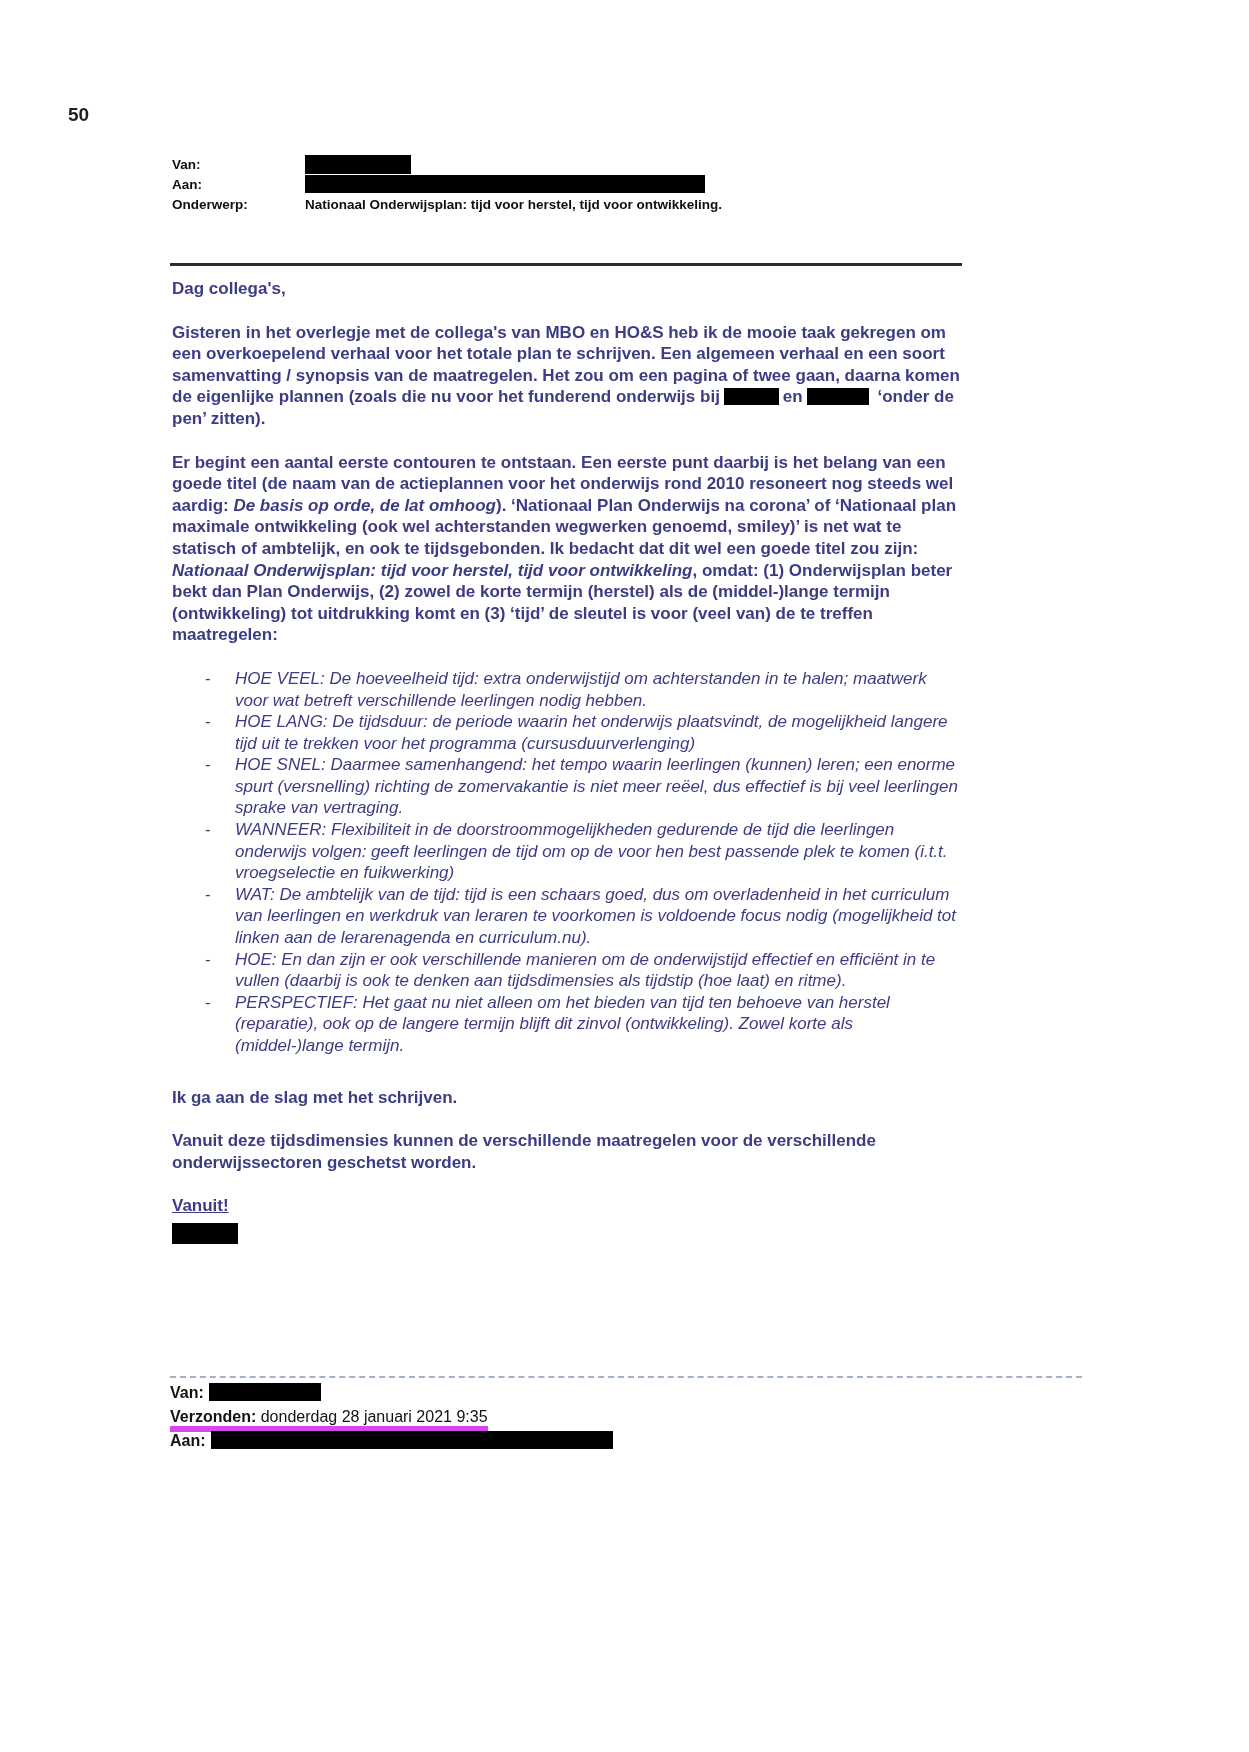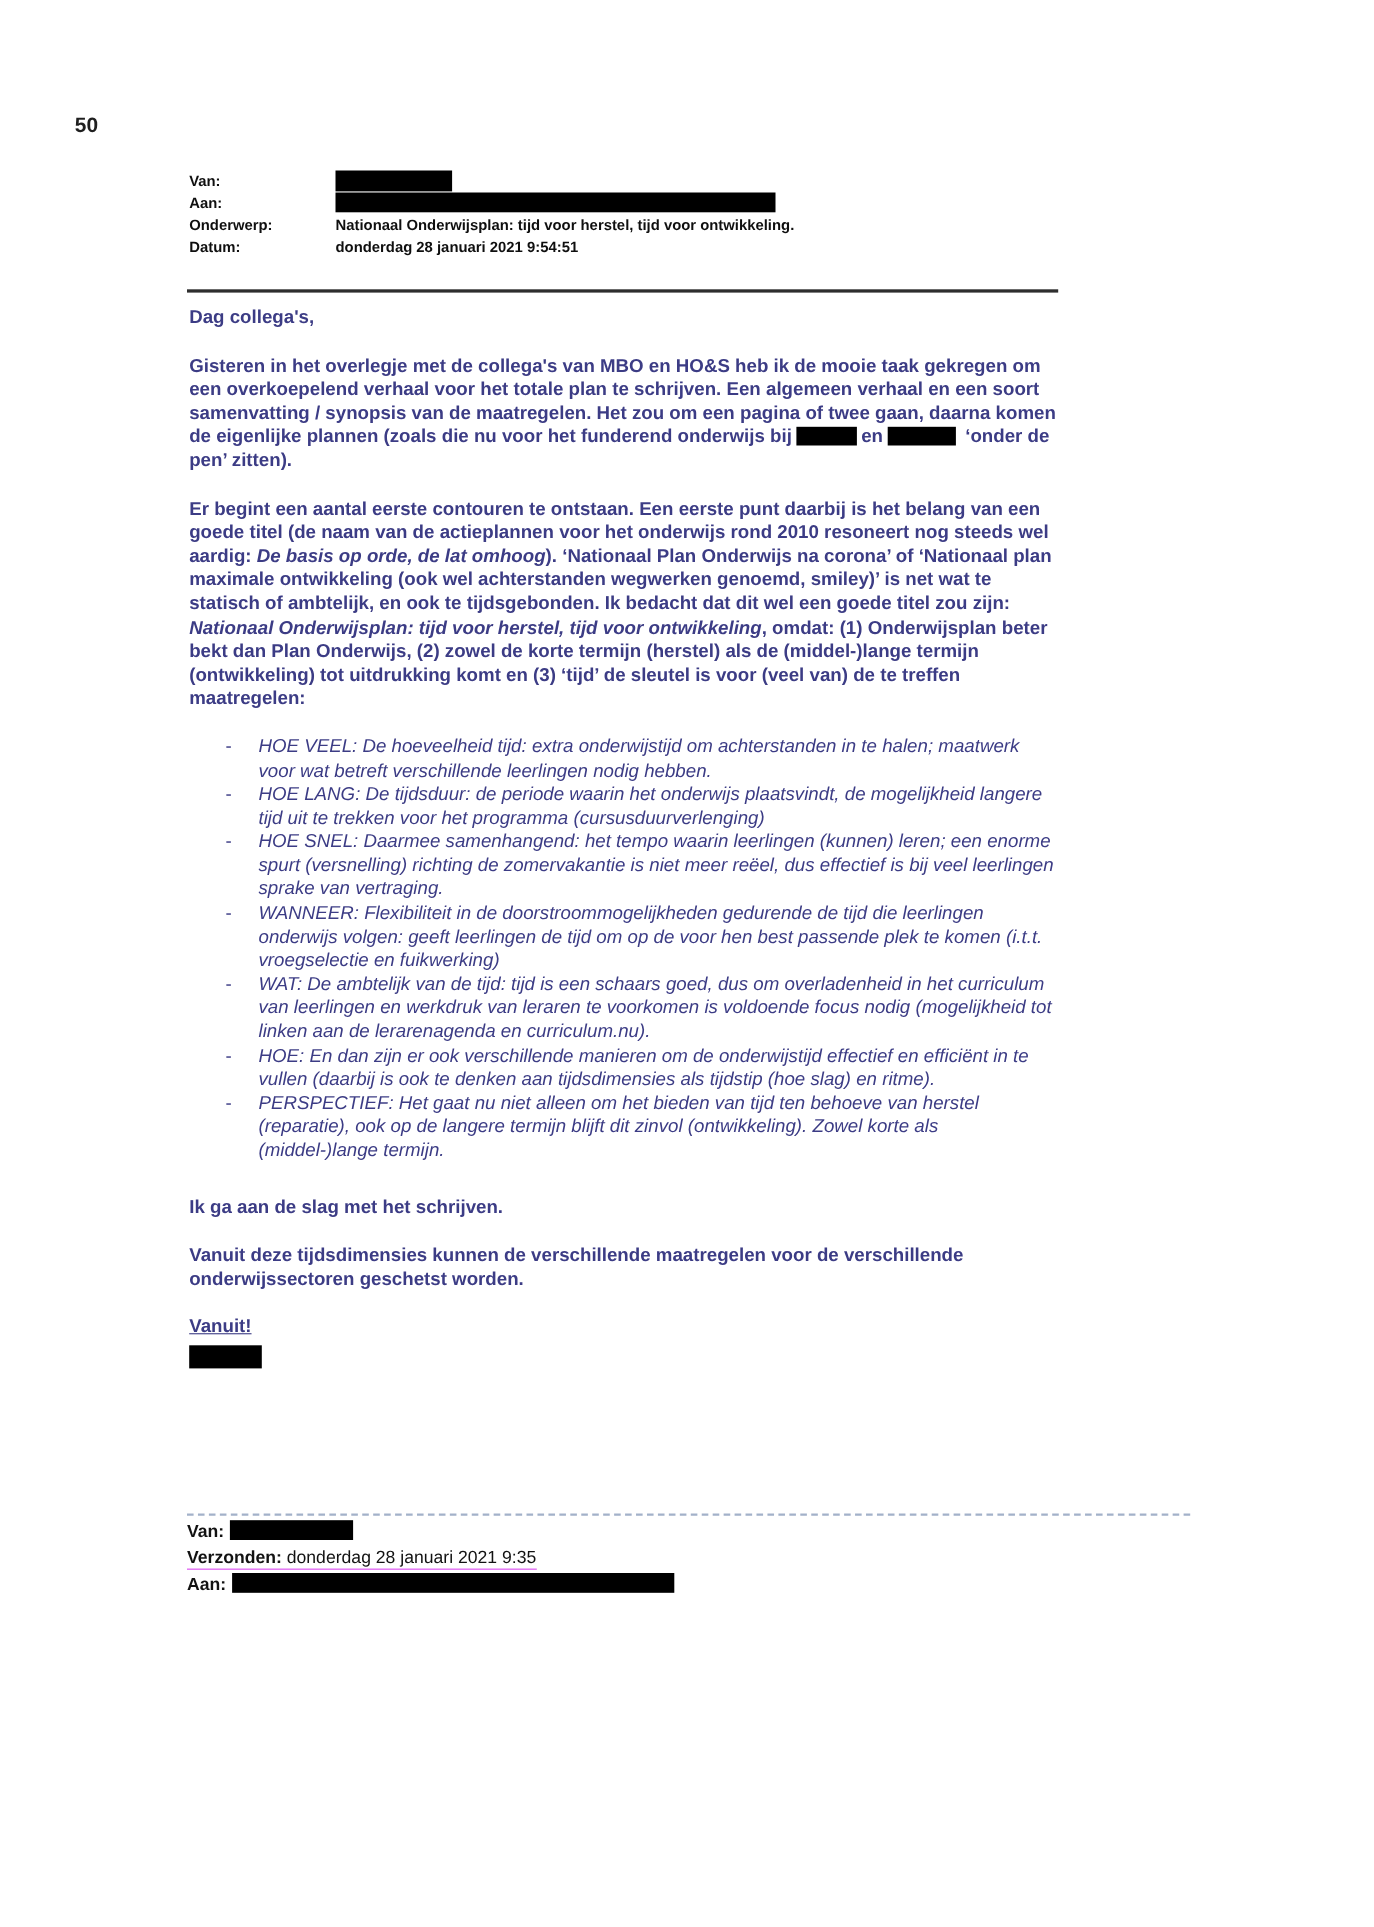--- a/index.html
+++ b/index.html
@@ -78,45 +78,41 @@
   .dashed { border-top: 2px dashed #a3b1c9; height: 0; margin-bottom: 3px; }
   .frow { min-height: 24px; }
   .flabel { font-weight: bold; }
   .f-redact {
     display: inline-block;
     background: #000;
     height: 18px;
     vertical-align: -3px;
     margin-left: 5px;
   }
-  .underlined { border-bottom: 1px solid #d946ef; padding-bottom: 1px; }
+  .underlined { border-bottom: 6px solid #d946ef; padding-bottom: 1px; }
 </style>
 </head>
 <body>
 
 <div class="page">
 
   <div class="page-number">50</div>
 
   <div class="email-header">
     <div class="hrow">
       <span class="hlabel">Van:</span>
       <span class="redact" style="width:106px;height:19px"></span>
     </div>
     <div class="hrow">
       <span class="hlabel">Aan:</span>
       <span class="redact" style="width:400px;height:18px"></span>
     </div>
     <div class="hrow">
       <span class="hlabel">Onderwerp:</span>
       <span class="hvalue">Nationaal Onderwijsplan: tijd voor herstel, tijd voor ontwikkeling.</span>
-    </div>
-    <div class="hrow">
-      <span class="hlabel">Datum:</span>
-      <span class="hvalue">donderdag 28 januari 2021 9:54:51</span>
     </div>
   </div>
 
   <div class="rule"></div>
 
   <div class="body">
     <p>Dag collega's,</p>
 
     <p><span>Gisteren in het overlegje met de collega's van MBO en HO&amp;S heb ik de mooie taak gekregen om een overkoepelend verhaal voor het totale plan te schrijven. Een algemeen verhaal en een soort samenvatting / synopsis van de maatregelen. Het zou om een pagina of twee gaan, daarna komen de eigenlijke plannen (zoals die nu voor het funderend onderwijs bij</span><span class="inline-redact" style="width:55px"></span><span>en</span><span class="inline-redact" style="width:62px"></span> <span>‘onder de pen’ zitten).</span></p>
 
@@ -138,21 +134,21 @@
       <li>
           <span class="dash">-</span>
           <span class="btext">WANNEER: Flexibiliteit in de doorstroommogelijkheden gedurende de tijd die leerlingen onderwijs volgen: geeft leerlingen de tijd om op de voor hen best passende plek te komen (i.t.t. vroegselectie en fuikwerking)</span>
         </li>
       <li>
           <span class="dash">-</span>
           <span class="btext">WAT: De ambtelijk van de tijd: tijd is een schaars goed, dus om overladenheid in het curriculum van leerlingen en werkdruk van leraren te voorkomen is voldoende focus nodig (mogelijkheid tot linken aan de lerarenagenda en curriculum.nu).</span>
         </li>
       <li>
           <span class="dash">-</span>
-          <span class="btext">HOE: En dan zijn er ook verschillende manieren om de onderwijstijd effectief en efficiënt in te vullen (daarbij is ook te denken aan tijdsdimensies als tijdstip (hoe slag) en ritme).</span>
+          <span class="btext">HOE: En dan zijn er ook verschillende manieren om de onderwijstijd effectief en efficiënt in te vullen (daarbij is ook te denken aan tijdsdimensies als tijdstip (hoe laat) en ritme).</span>
         </li>
       <li>
           <span class="dash">-</span>
           <span class="btext">PERSPECTIEF: Het gaat nu niet alleen om het bieden van tijd ten behoeve van herstel (reparatie), ook op de langere termijn blijft dit zinvol (ontwikkeling). Zowel korte als (middel-)lange termijn.</span>
         </li>
     </ul>
 
     <p>Ik ga aan de slag met het schrijven.</p>
     <p>Vanuit deze tijdsdimensies kunnen de verschillende maatregelen voor de verschillende onderwijssectoren geschetst worden.</p>
 

